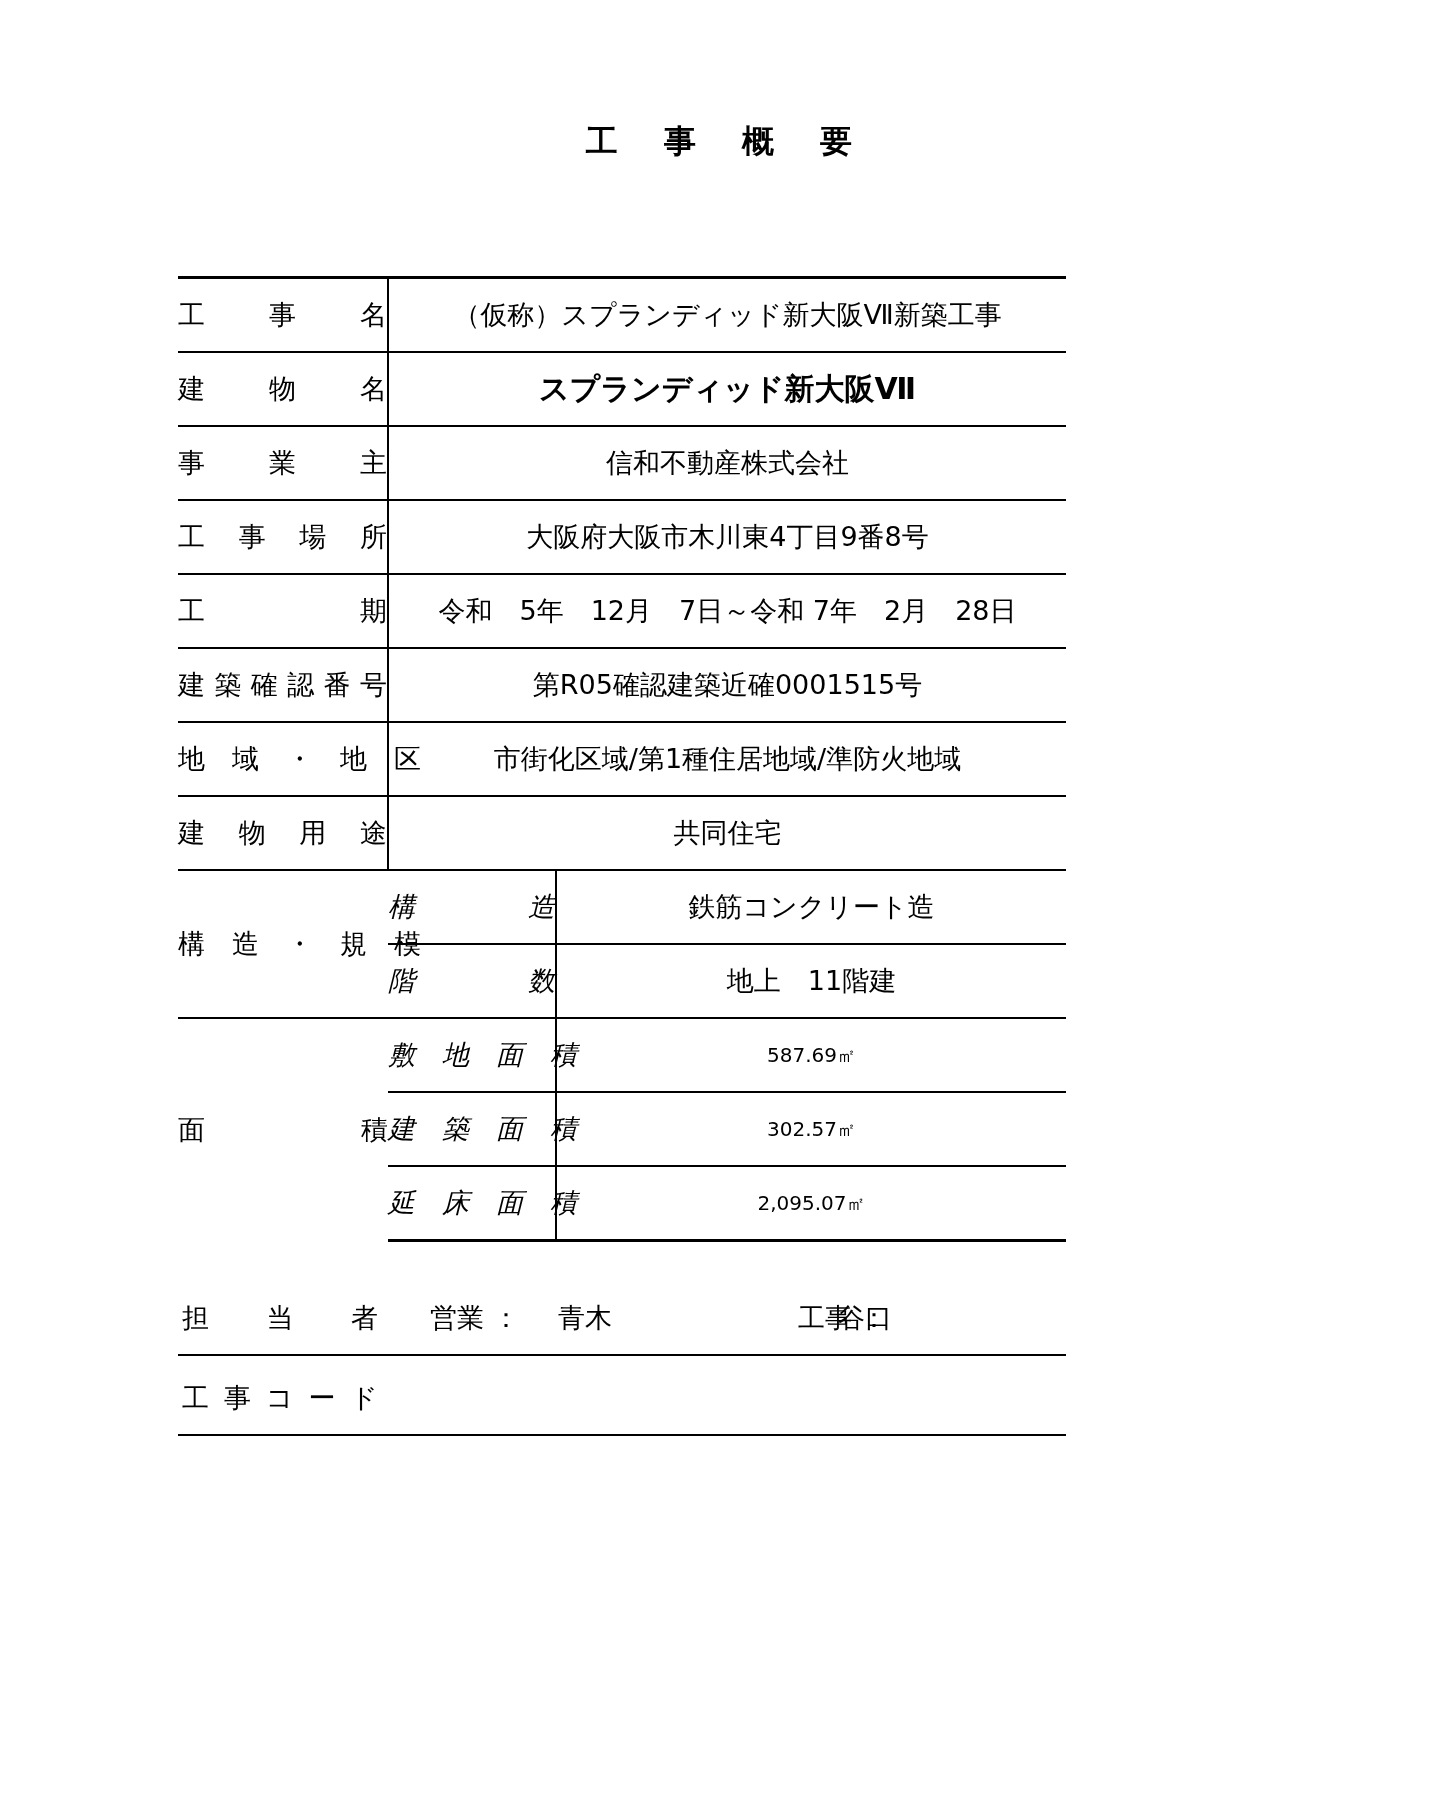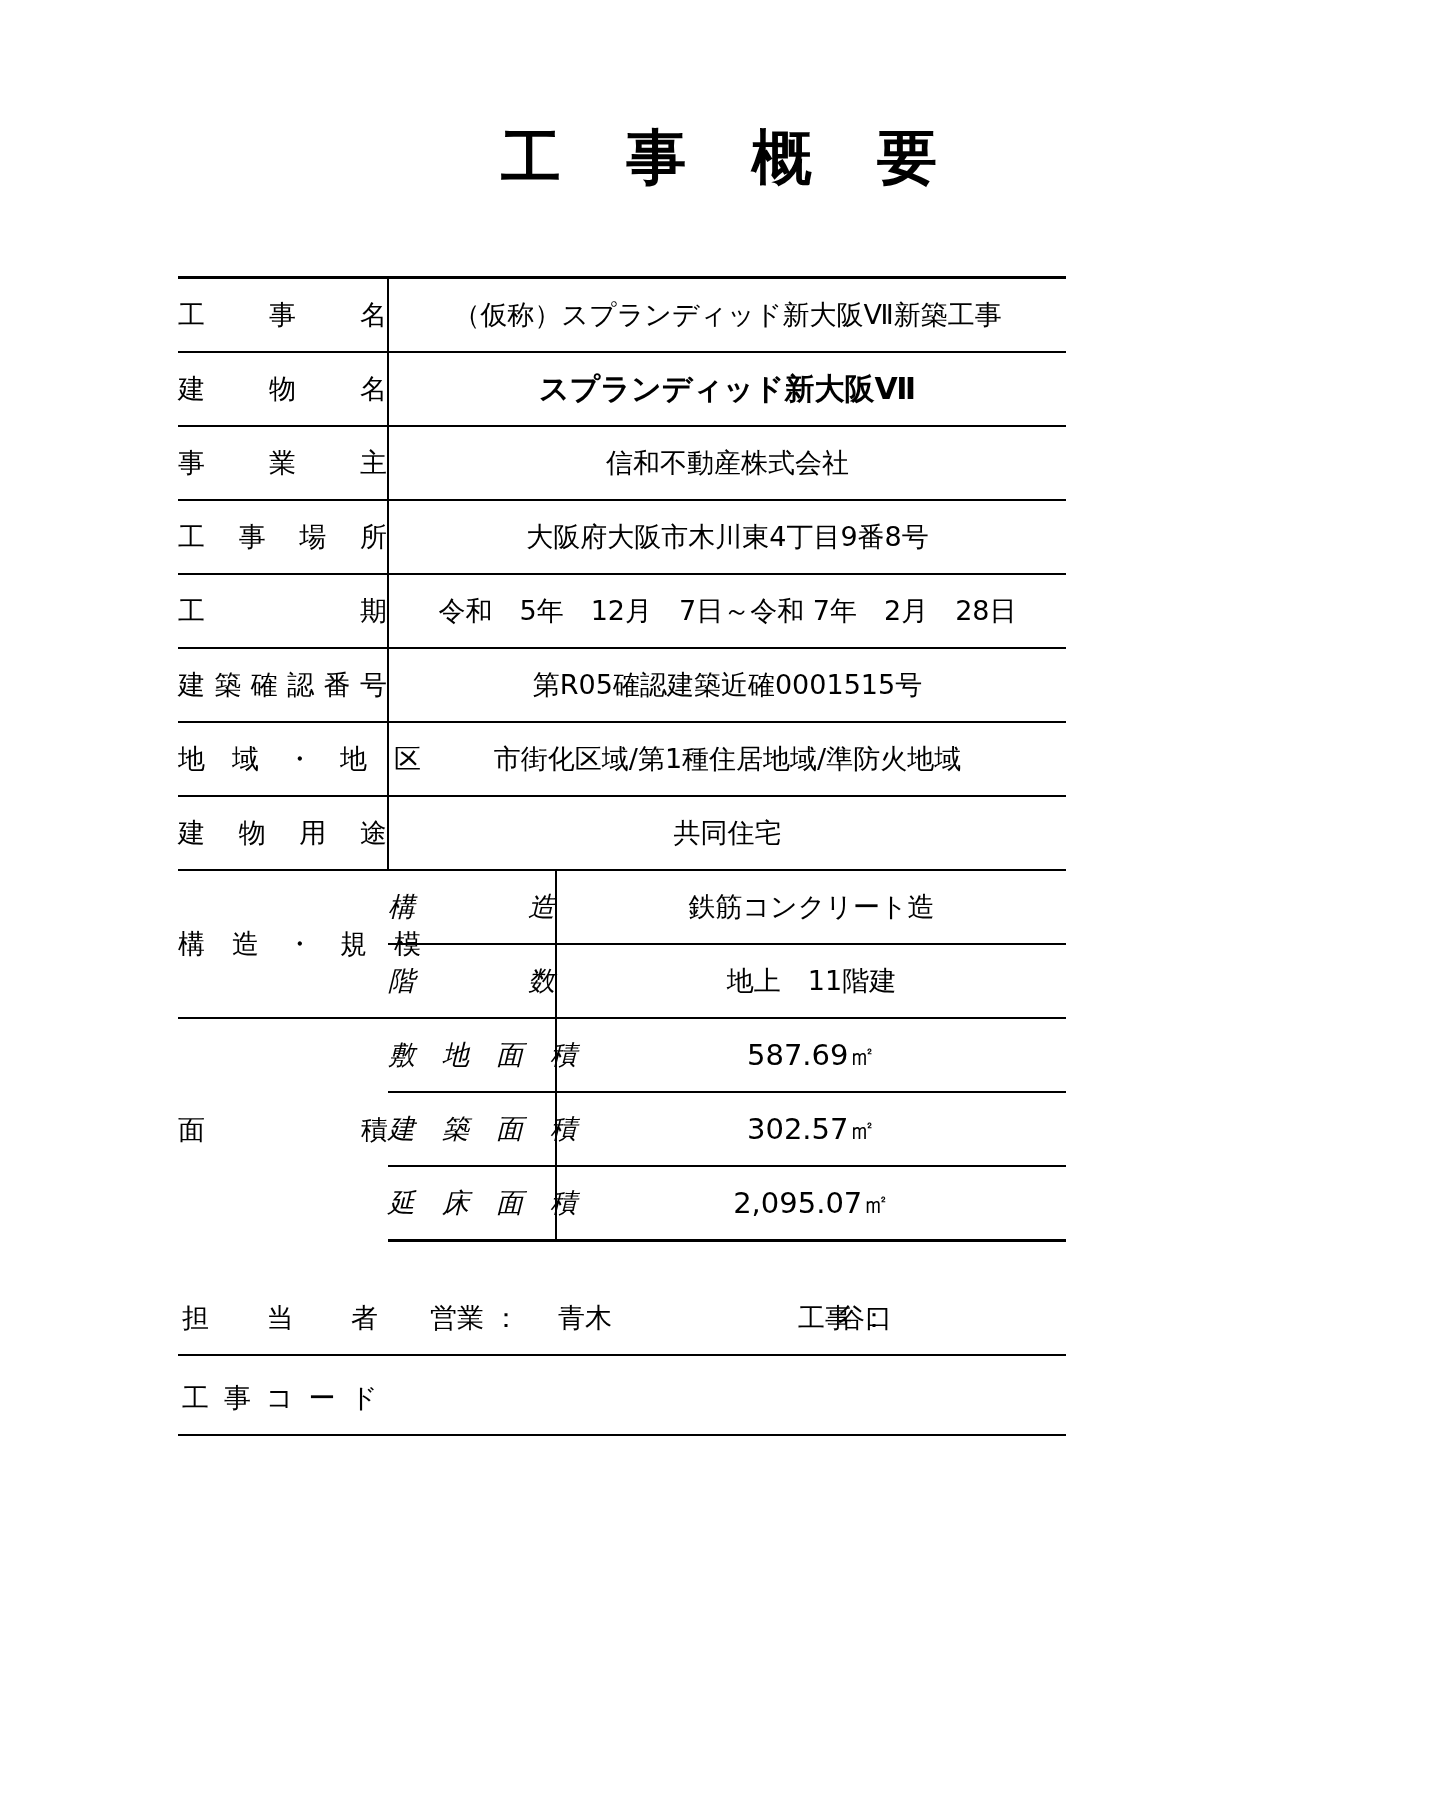--- a/index.html
+++ b/index.html
@@ -23,25 +23,25 @@
     height: 1800px;
   }
 
   
   .doc-title {
     position: absolute;
     left: 0;
     top: 128px;
     width: 1438px;
     text-align: center;
-    font-size: 60px;
+    font-size: 32px;
     font-weight: bold;
     letter-spacing: 0.42em;
     text-indent: 0.42em;
-    font-family: Liberation Serif, serif;
+    font-family: Liberation Mono, monospace;
     line-height: 1;
   }
 
   
   .spec-table {
     position: absolute;
     left: 178px;
     top: 276px;
     width: 888px;
     border-collapse: collapse;
@@ -83,21 +83,21 @@
     text-align: center;
     font-size: 27px;
     padding: 0 10px;
     white-space: nowrap;
   }
   .val.bold {
     font-weight: bold;
     font-size: 30px;
   }
   .val.big {
-    font-size: 29px;
+    font-size: 20px;
   }
 
   .sublbl {
     text-align: justify;
     text-align-last: justify;
     padding-left: 10px;
     padding-right: 14px;
     font-size: 27px;
     white-space: nowrap;
     font-style: italic;

